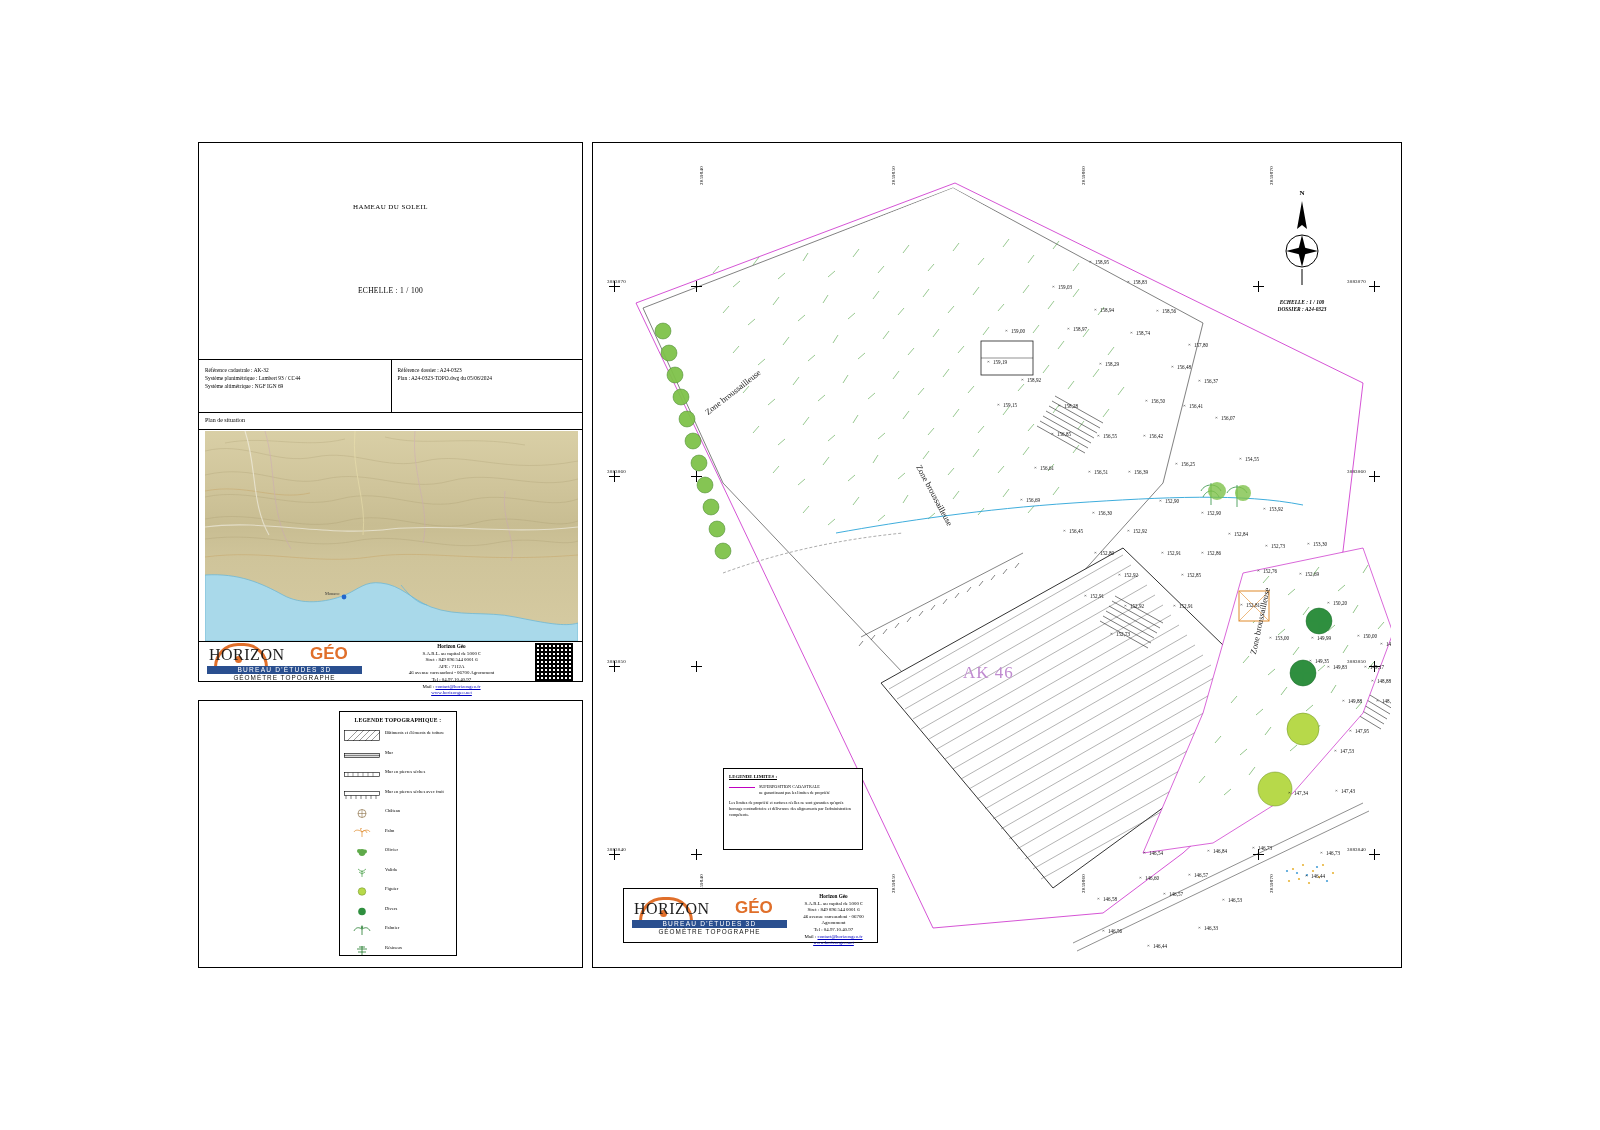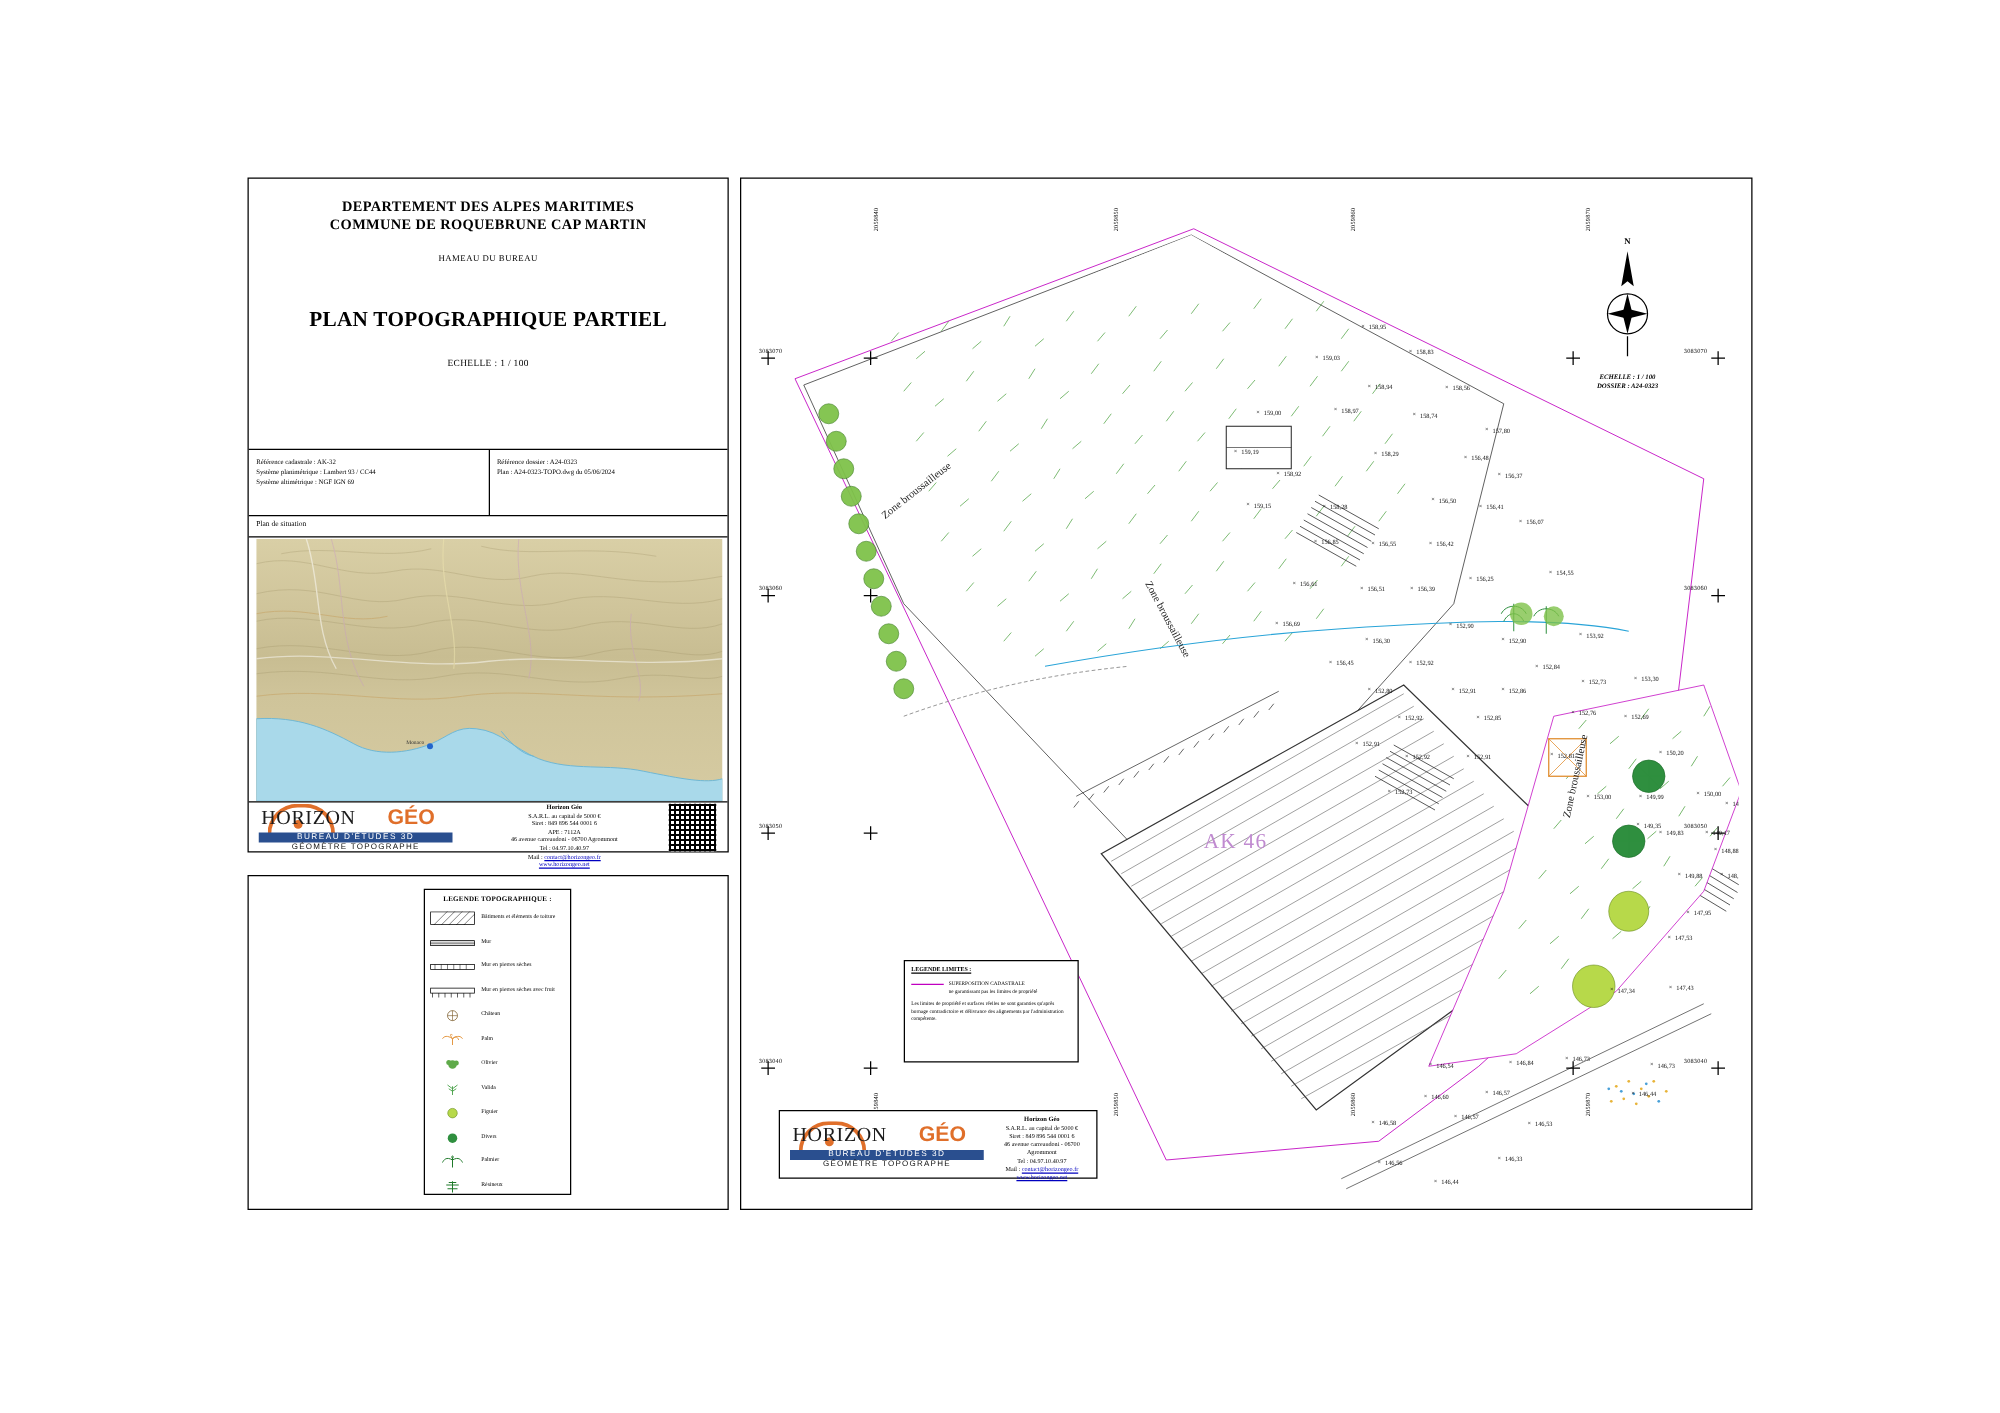--- a/index.html
+++ b/index.html
@@ -94,26 +94,21 @@
   .pt:before{content:"×";position:absolute;left:-6px;top:-0.5px;font-size:5px;color:#111;}
 </style>
 </head>
 <body>
 
 <div class="page">
 
   <div class="frame" id="title-block">
 
     <div class="tb-head">
-      <div class="tb-dept">
-        <div>DEPARTEMENT DES ALPES MARITIMES</div>
-        <div>COMMUNE DE ROQUEBRUNE CAP MARTIN</div>
-      </div>
-      <div class="tb-hameau">HAMEAU DU BUREAU</div>
-      <div class="tb-main">PLAN TOPOGRAPHIQUE PARTIEL</div>
+      <div class="tb-hameau">HAMEAU DU SOLEIL</div>
       <div class="tb-scale">ECHELLE : 1 / 100</div>
     </div>
 
     <div class="tb-refs">
       <div class="col c1">
         <div>Référence cadastrale : AK-32</div>
         <div>Système planimétrique : Lambert 93 / CC44</div>
         <div>Système altimétrique : NGF IGN 69</div>
       </div>
       <div class="col c2">

